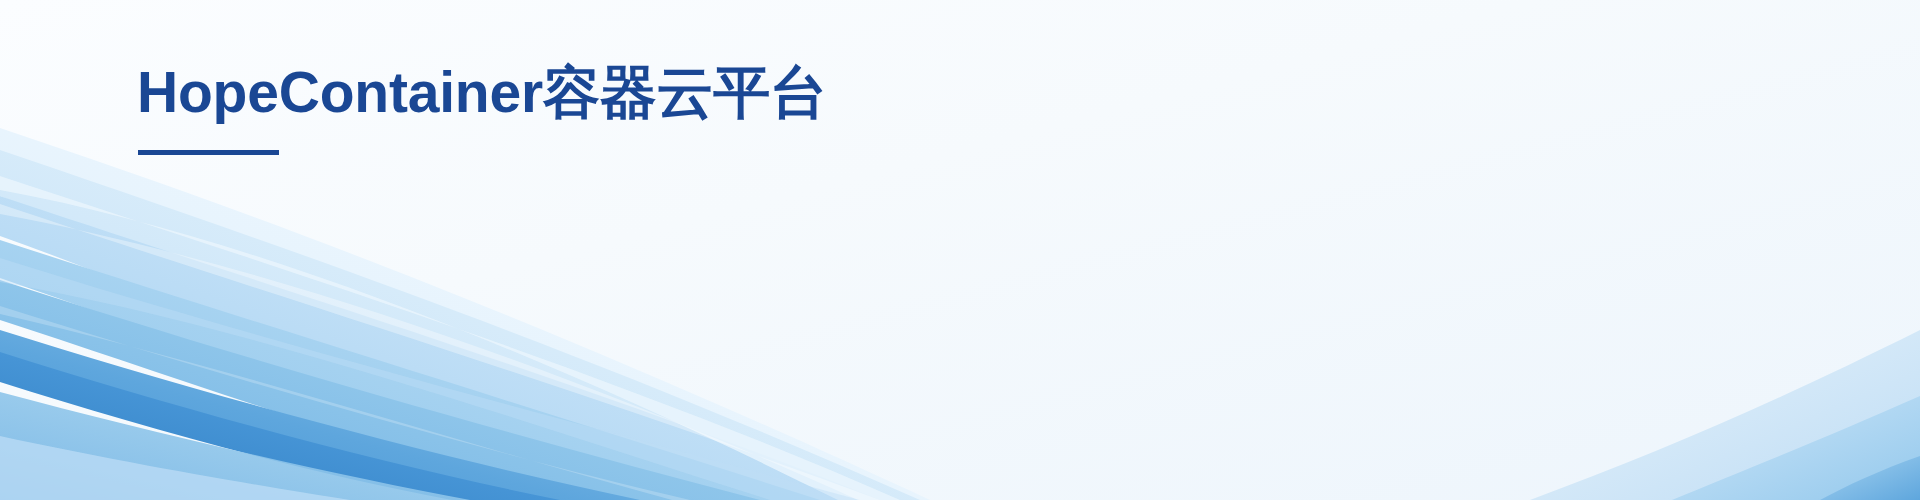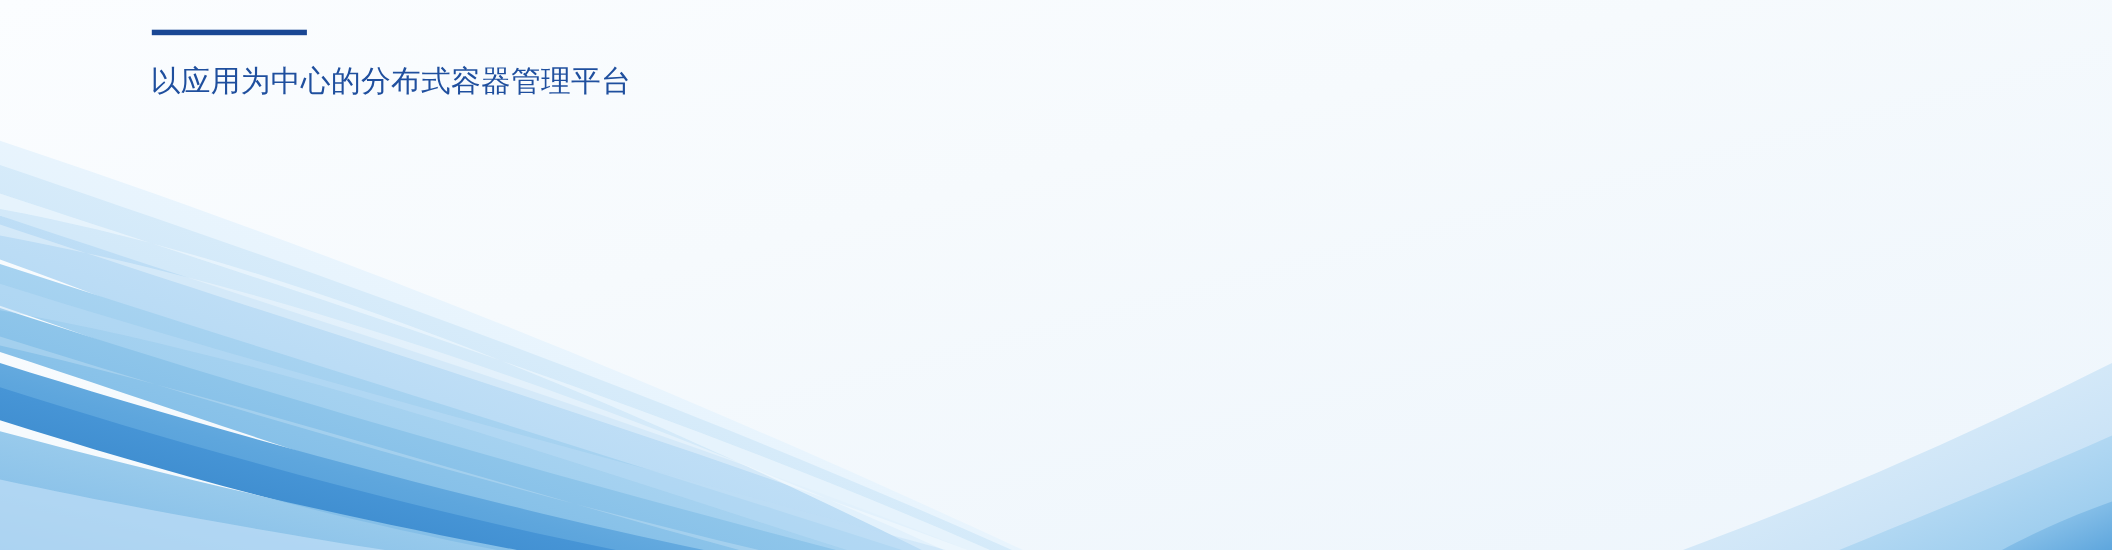--- a/index.html
+++ b/index.html
@@ -176,19 +176,19 @@
 
       <g>
         <path d="M1920,330 C1780,400 1660,452 1530,500 L1920,500 Z" fill="url(#gR1)"></path>
         <path d="M1920,396 C1830,436 1745,470 1672,500 L1920,500 Z" fill="url(#gR2)"></path>
         <path d="M1920,456 C1880,470 1846,486 1820,500 L1920,500 Z" fill="url(#gR3)"></path>
       </g>
     </svg>
   </div>
 
   <div class="content">
+    <h1 class="title">HopeContainer容器云平台</h1>
 
     <div class="accent-bar"></div>
 
-    <p class="subtitle">以应用为中心的分布式容器管理平台</p>
   </div>
 
 </div>
 
 </body></html>

